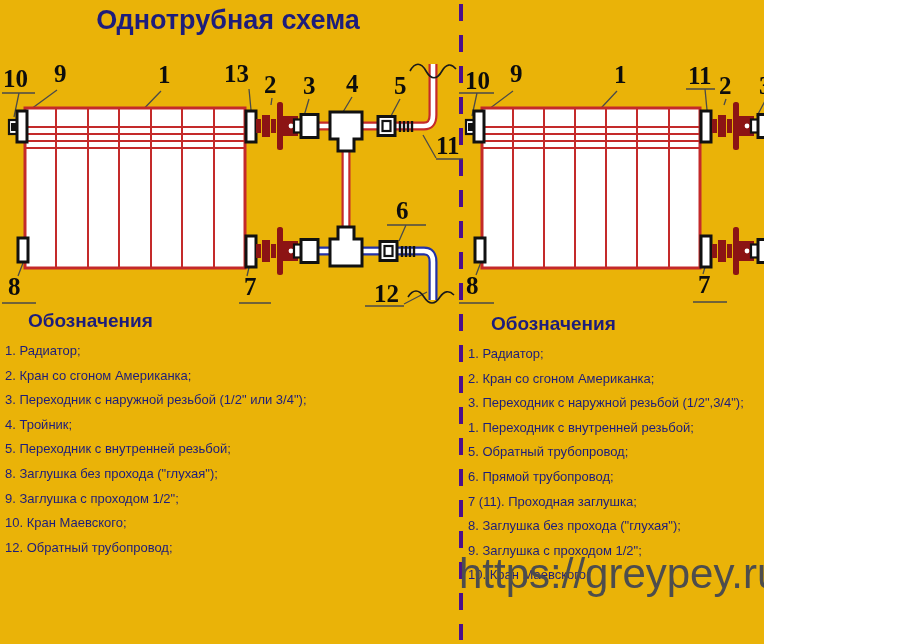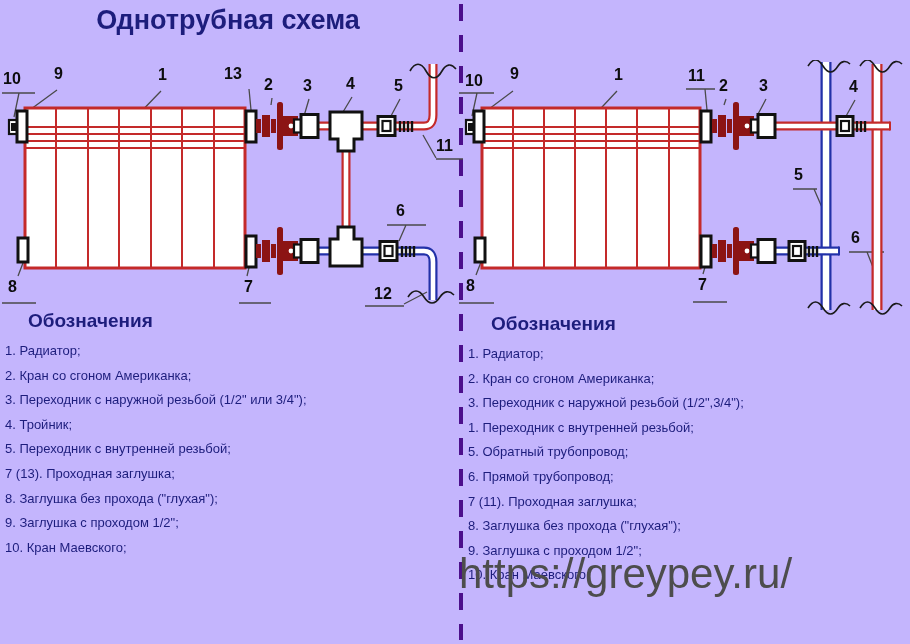--- a/index.html
+++ b/index.html
@@ -1,25 +1,25 @@
 <!DOCTYPE html>
 <html><head>
 <meta charset="utf-8">
 <style>
   html,body{margin:0;padding:0;background:#fff;}
-  .stage{position:relative;width:910px;height:644px;background:#c4b5fd;overflow:hidden;
+  .stage{position:relative;width:764px;height:644px;background:#eab308;overflow:hidden;
          font-family:"Liberation Sans",sans-serif;}
   .divider{position:absolute;left:459px;top:4px;width:4px;height:636px;
            background:repeating-linear-gradient(to bottom,#4c0f8c 0 17px,transparent 17px 31px);}
   .title{position:absolute;top:5px;font-size:27px;font-weight:bold;color:#1d1d7c;
          width:452px;text-align:center;white-space:nowrap;}
   .title.l{left:2px;}
   .title.r{left:456px;}
   .diagram-svg{position:absolute;left:0;top:60px;width:910px;height:260px;}
-  .callout{position:absolute;font-size:16px;font-weight:bold;color:#0d0d0d;line-height:22px;}
+  .callout{position:absolute;font-size:25px;font-weight:bold;color:#0d0d0d;line-height:22px;font-family:Liberation Serif, serif;}
   .legend{position:absolute;color:#1d1d7c;}
   .legend.l{left:5px;top:310px;width:455px;}
   .legend.r{left:468px;top:313px;width:440px;}
   .legend-title{font-size:19px;font-weight:bold;margin-left:23px;}
   .legend ul{list-style:none;margin:7px 0 0 0;padding:0;}
   .legend li{font-size:13px;font-weight:normal;line-height:24.6px;white-space:nowrap;}
   .watermark{position:absolute;left:459px;top:550px;font-size:42px;color:#4d4d4d;}
   
   .rad{fill:#fff;stroke:#c42a2a;stroke-width:3;}
   .radline{stroke:#c42a2a;stroke-width:2;fill:none;}
@@ -246,24 +246,24 @@
 
   <div class="legend l">
     <div class="legend-title">Обозначения</div>
     <ul>
 
     <li>1. Радиатор;</li>
         <li>2. Кран со сгоном Американка;</li>
         <li>3. Переходник с наружной резьбой (1/2" или 3/4");</li>
         <li>4. Тройник;</li>
         <li>5. Переходник с внутренней резьбой;</li>
-        <li>7 (13). Проходная заглушка;</li>
         <li>8. Заглушка без прохода ("глухая");</li>
         <li>9. Заглушка с проходом 1/2";</li>
         <li>10. Кран Маевского;</li>
+        <li>12. Обратный трубопровод;</li>
       </ul>
   </div>
 
   <div class="legend r">
     <div class="legend-title">Обозначения</div>
     <ul>
 
     <li>1. Радиатор;</li>
         <li>2. Кран со сгоном Американка;</li>
         <li>3. Переходник с наружной резьбой (1/2",3/4");</li>

